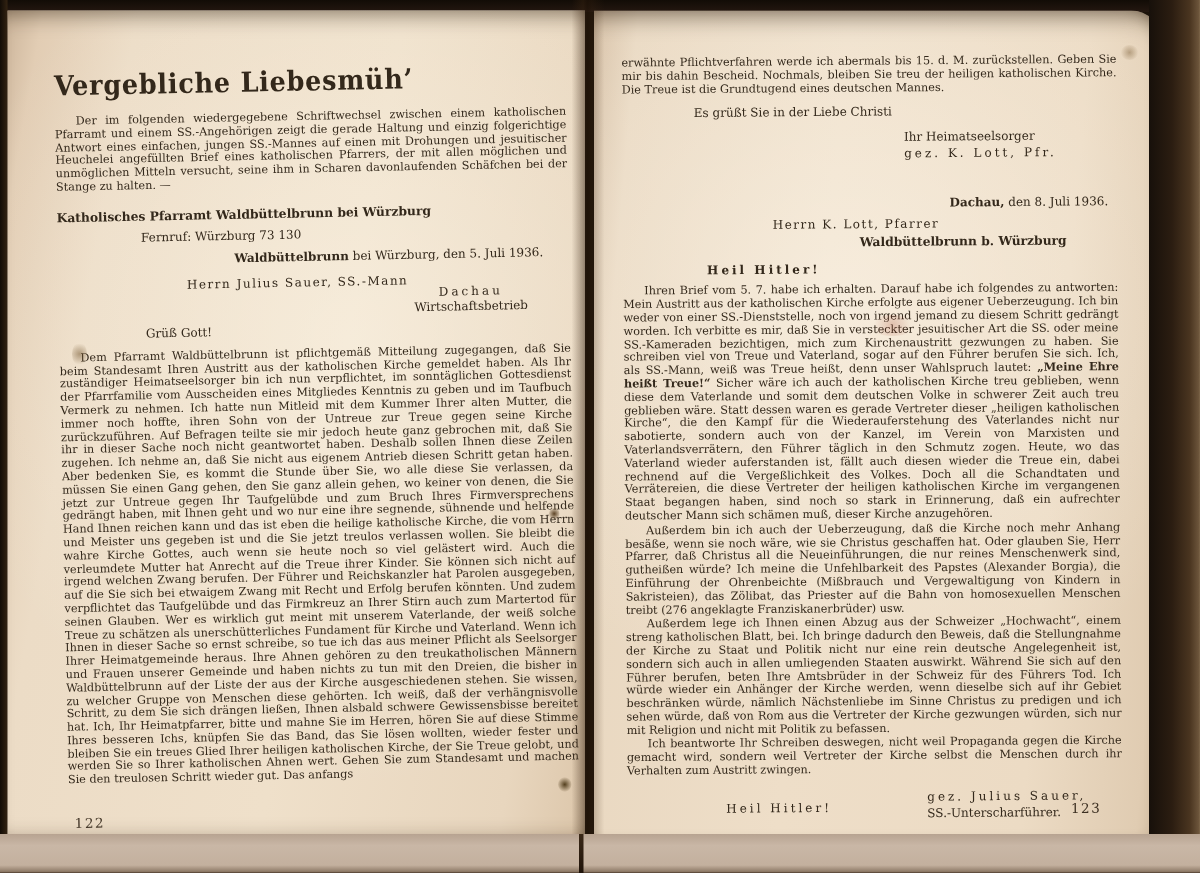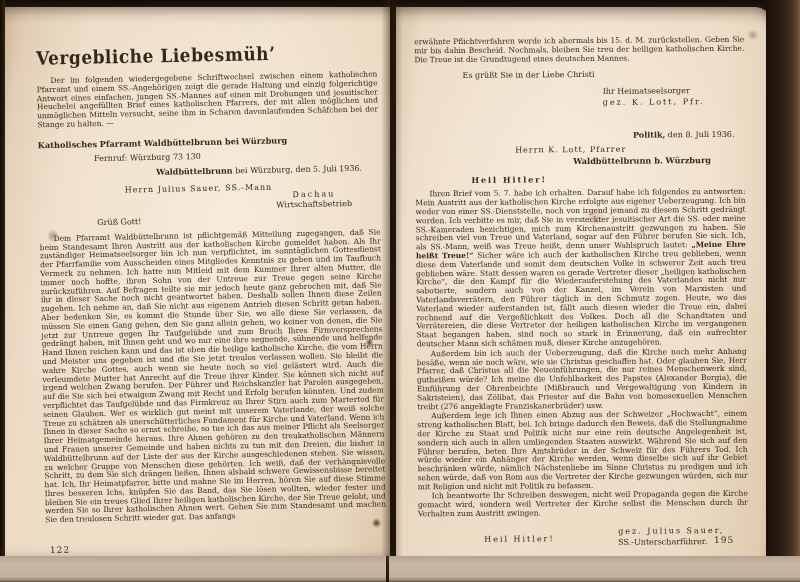--- a/index.html
+++ b/index.html
@@ -127,42 +127,42 @@
     <div class="inner tilt-r">
       <div class="rp-content">
         <p class="txt">erwähnte Pflichtverfahren werde ich abermals bis 15. d. M. zurückstellen. Geben Sie mir bis dahin Bescheid. Nochmals, bleiben Sie treu der heiligen katholischen Kirche. Die Treue ist die Grundtugend eines deutschen Mannes.</p>
 
         <div class="meta rp-closing">Es grüßt Sie in der Liebe Christi</div>
         <div class="meta rp-sig1">
           <div>Ihr Heimatseelsorger</div>
           <div class="sperr">gez. K. Lott, Pfr.</div>
         </div>
 
-        <div class="meta rp-date"><span class="bold">Politik,</span><span> den 8. Juli 1936.</span></div>
+        <div class="meta rp-date"><span class="bold">Dachau,</span><span> den 8. Juli 1936.</span></div>
         <div class="meta rp-addr1">Herrn K. Lott, Pfarrer</div>
         <div class="rp-addr2">Waldbüttelbrunn b. Würzburg</div>
 
         <div class="meta rp-salut sperr">Heil Hitler!</div>
 
         <div class="rp-body">
           <p class="txt ind"><span>Ihren Brief vom 5. 7. habe ich erhalten. Darauf habe ich folgendes zu antworten: Mein Austritt aus der katholischen Kirche erfolgte aus eigener Ueberzeugung. Ich bin weder von einer SS.-Dienststelle, noch von irgend jemand zu diesem Schritt gedrängt worden. Ich verbitte es mir, daß Sie in versteckter jesuitischer Art die SS. oder meine SS.-Kameraden bezichtigen, mich zum Kirchenaustritt gezwungen zu haben. Sie schreiben viel von Treue und Vaterland, sogar auf den Führer berufen Sie sich. Ich, als SS.-Mann, weiß was Treue heißt, denn unser Wahlspruch lautet: </span><span class="bold">„Meine Ehre heißt Treue!“</span><span> Sicher wäre ich auch der katholischen Kirche treu geblieben, wenn diese dem Vaterlande und somit dem deutschen Volke in schwerer Zeit auch treu geblieben wäre. Statt dessen waren es gerade Vertreter dieser „heiligen katholischen Kirche“, die den Kampf für die Wiederauferstehung des Vaterlandes nicht nur sabotierte, sondern auch von der Kanzel, im Verein von Marxisten und Vaterlandsverrätern, den Führer täglich in den Schmutz zogen. Heute, wo das Vaterland wieder auferstanden ist, fällt auch diesen wieder die Treue ein, dabei rechnend auf die Vergeßlichkeit des Volkes. Doch all die Schandtaten und Verrätereien, die diese Vertreter der heiligen katholischen Kirche im vergangenen Staat begangen haben, sind noch so stark in Erinnerung, daß ein aufrechter deutscher Mann sich schämen muß, dieser Kirche anzugehören.</span></p>
           <p class="txt ind">Außerdem bin ich auch der Ueberzeugung, daß die Kirche noch mehr Anhang besäße, wenn sie noch wäre, wie sie Christus geschaffen hat. Oder glauben Sie, Herr Pfarrer, daß Christus all die Neueinführungen, die nur reines Menschenwerk sind, gutheißen würde? Ich meine die Unfehlbarkeit des Papstes (Alexander Borgia), die Einführung der Ohrenbeichte (Mißbrauch und Vergewaltigung von Kindern in Sakristeien), das Zölibat, das Priester auf die Bahn von homosexuellen Menschen treibt (276 angeklagte Franziskanerbrüder) usw.</p>
           <p class="txt ind">Außerdem lege ich Ihnen einen Abzug aus der Schweizer „Hochwacht“, einem streng katholischen Blatt, bei. Ich bringe dadurch den Beweis, daß die Stellungnahme der Kirche zu Staat und Politik nicht nur eine rein deutsche Angelegenheit ist, sondern sich auch in allen umliegenden Staaten auswirkt. Während Sie sich auf den Führer berufen, beten Ihre Amtsbrüder in der Schweiz für des Führers Tod. Ich würde wieder ein Anhänger der Kirche werden, wenn dieselbe sich auf ihr Gebiet beschränken würde, nämlich Nächstenliebe im Sinne Christus zu predigen und ich sehen würde, daß von Rom aus die Vertreter der Kirche gezwungen würden, sich nur mit Religion und nicht mit Politik zu befassen.</p>
           <p class="txt ind">Ich beantworte Ihr Schreiben deswegen, nicht weil Propaganda gegen die Kirche gemacht wird, sondern weil Vertreter der Kirche selbst die Menschen durch ihr Verhalten zum Austritt zwingen.</p>
         </div>
 
         <div class="rp-closerow">
           <span class="meta sperr rp-heil">Heil Hitler!</span>
           <div class="meta rp-sig2">
             <div class="sperr">gez. Julius Sauer,</div>
             <div>SS.-Unterscharführer.</div>
           </div>
         </div>
       </div>
-      <div class="pagenum pn-right">195</div>
+      <div class="pagenum pn-right">123</div>
     </div>
   </div>
 
   <div class="gutter"></div>
   <div class="cover-right"></div>
   <div class="bottom-tray">
     <div class="tray-crack"></div>
   </div>
 
   <div class="stain s1"></div>

